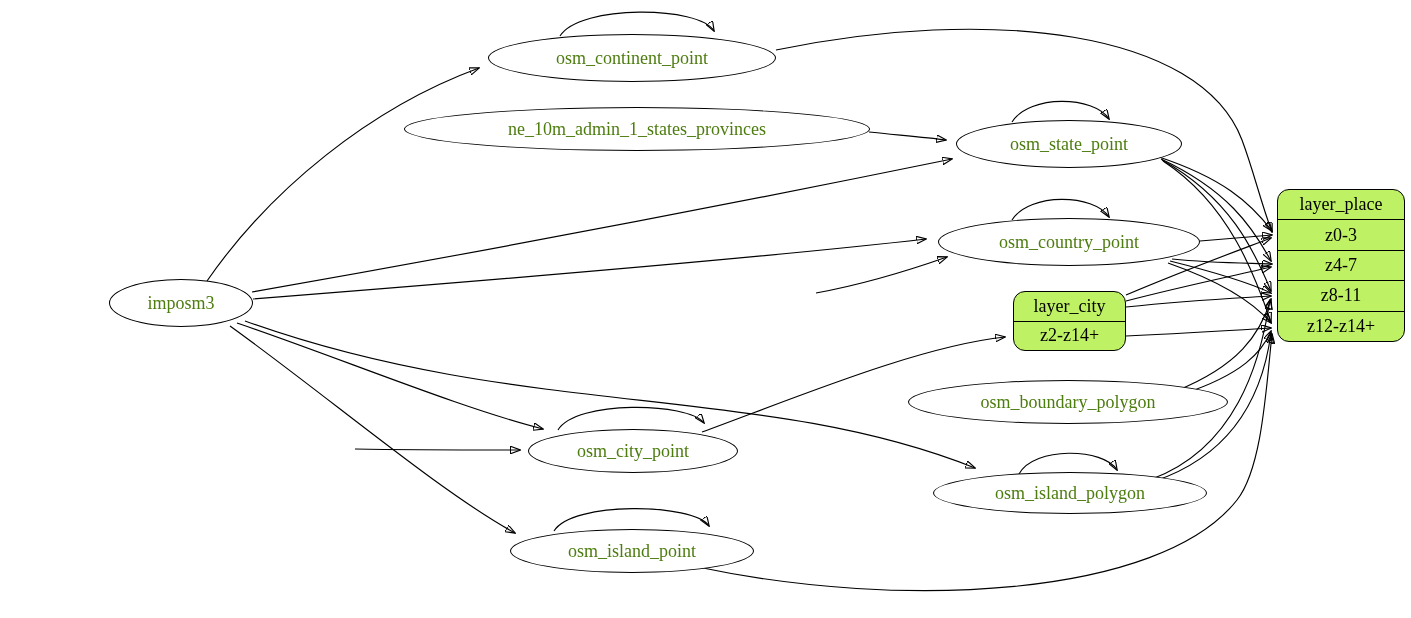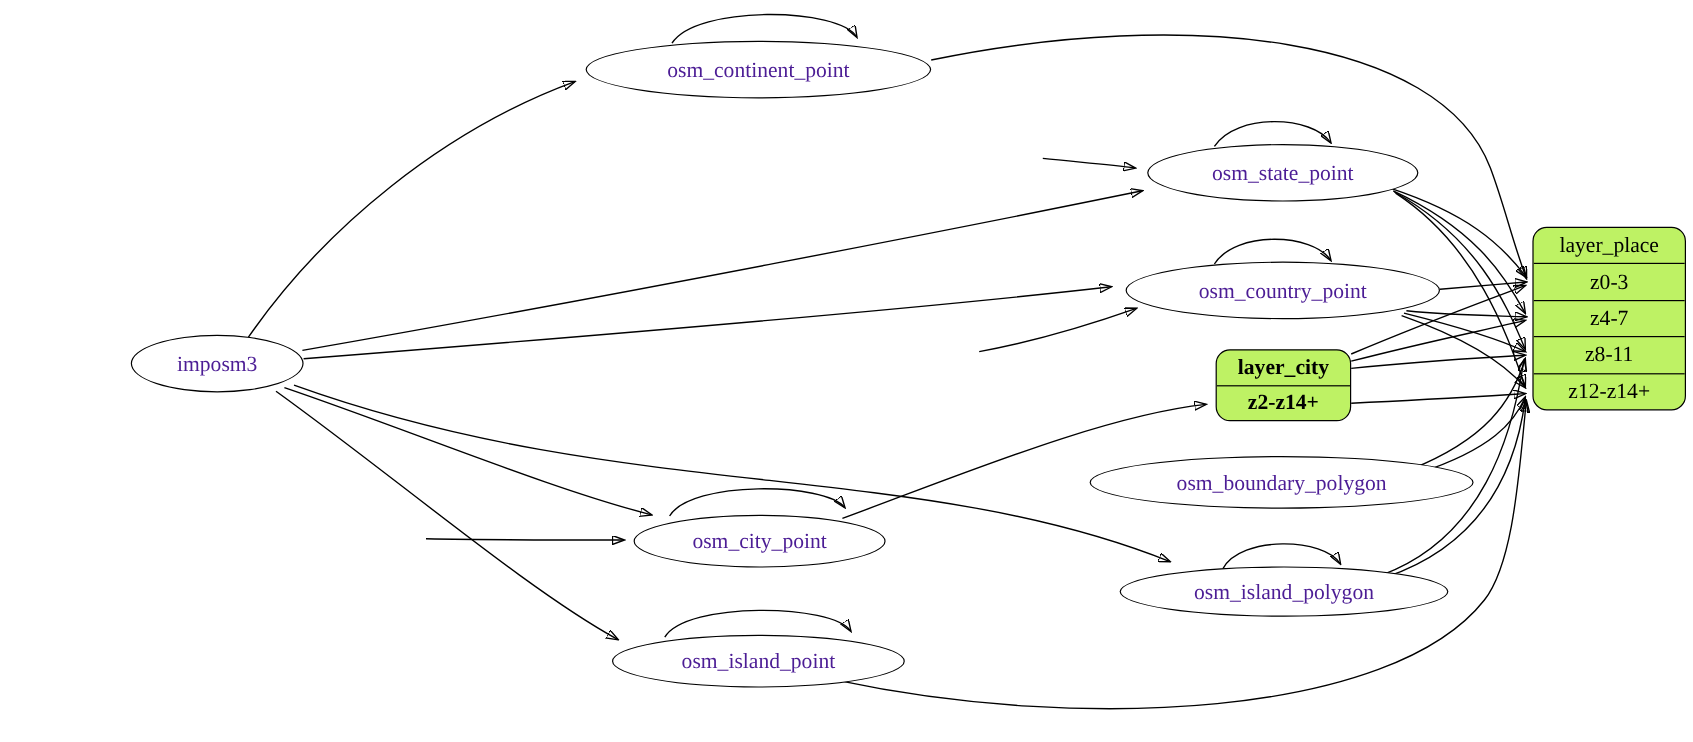--- a/index.html
+++ b/index.html
@@ -5,21 +5,21 @@
   html,body { margin:0; padding:0; background:#ffffff; }
   .canvas {
     position:relative; width:1411px; height:618px; background:#ffffff;
     font-family:"Liberation Serif", serif; overflow:hidden;
   }
   svg.edges { position:absolute; left:0; top:0; width:1411px; height:618px; }
   svg.edges path { fill:none; stroke:#000000; stroke-width:1.15px; }
   .node {
     position:absolute; display:flex; align-items:center; justify-content:center;
     border:1.2px solid #000000; border-radius:50%; background:#ffffff;
-    font-size:18px; color:#4c1d95; white-space:nowrap; box-sizing:border-box;
+    font-size:18px; color:#4d7c0f; white-space:nowrap; box-sizing:border-box;
   }
   .record {
     position:absolute; border:1.5px solid #000000; border-radius:12px;
     background:#bef264; box-sizing:border-box; overflow:hidden;
     display:flex; flex-direction:column; text-align:center;
     font-size:18px; color:#000000;
   }
   .record .rrow {
     flex:1; display:flex; align-items:center; justify-content:center;
     white-space:nowrap;
@@ -74,36 +74,37 @@
     <path marker-end="url(#arrow)" d="M 1183,394 C 1243,374 1262,352 1271,331"></path>
     <path marker-end="url(#arrow)" d="M 1152,479 C 1235,448 1260,365 1270,300"></path>
     <path marker-end="url(#arrow)" d="M 1155,481 C 1240,452 1264,385 1271,333"></path>
     <path marker-end="url(#arrow)" d="M 698,567 C 900,610 1160,598 1237,500 C 1262,468 1266,390 1272,334"></path>
   </svg>
 
   <div class="node" style="left:109px; top:279px; width:144px; height:48px;">imposm3</div>
 
   <div class="node" style="left:488px; top:34px; width:288px; height:48px;">osm_continent_point</div>
 
+  <div class="node" style="left:404px; top:107px; width:466px; height:44px;">ne_10m_admin_1_states_provinces</div>
 
   <div class="node" style="left:938px; top:218px; width:262px; height:48px;">osm_country_point</div>
 
   <div class="node" style="left:956px; top:120px; width:226px; height:48px;">osm_state_point</div>
 
 
   <div class="node" style="left:908px; top:380px; width:320px; height:44px;">osm_boundary_polygon</div>
 
   <div class="node" style="left:528px; top:429px; width:210px; height:44px;">osm_city_point</div>
 
   <div class="node" style="left:933px; top:472px; width:274px; height:42px;">osm_island_polygon</div>
 
 
   <div class="node" style="left:510px; top:529px; width:244px; height:44px;">osm_island_point</div>
 
-  <div class="record" style="left:1013px; top:291px; width:113px; height:60px;font-weight:bold;">
+  <div class="record" style="left:1013px; top:291px; width:113px; height:60px;">
     <div class="rrow">layer_city</div>
     <div class="rrow">z2-z14+</div>
   </div>
 
   <div class="record" style="left:1277px; top:189px; width:128px; height:153px;">
     <div class="rrow">layer_place</div>
     <div class="rrow">z0-3</div>
     <div class="rrow">z4-7</div>
     <div class="rrow">z8-11</div>
     <div class="rrow">z12-z14+</div>

